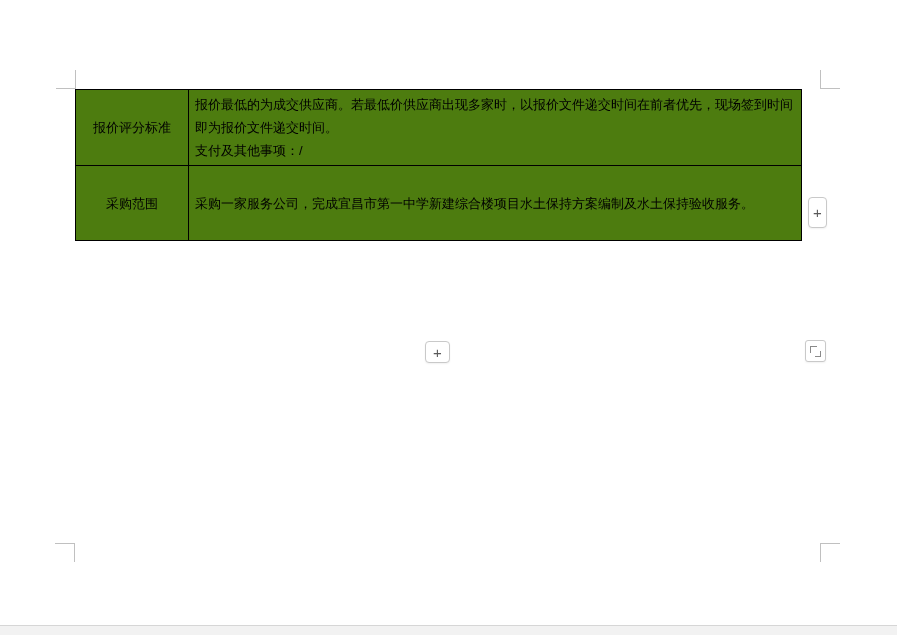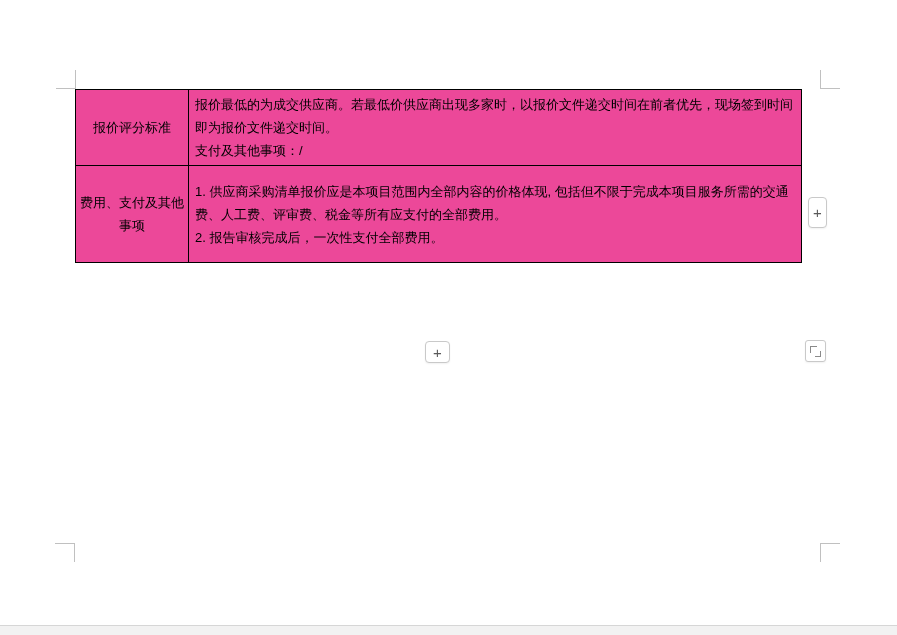--- a/index.html
+++ b/index.html
@@ -29,21 +29,21 @@
     left: 75px; top: 89px;
     width: 726px;
     border-collapse: collapse;
     table-layout: fixed;
     font-size: 13px;
     line-height: 23px;
   }
   table.doc-table td {
     border: 1px solid #000000;
     vertical-align: middle;
-    background: #ec4899;
+    background: #4d7c0f;
   }
   td.label-cell {
     width: 113px;
     text-align: center;
     font-weight: normal;
     padding: 2px 4px;
   }
   td.content-cell {
     width: 613px;
     text-align: left;
@@ -106,27 +106,26 @@
     <tbody>
         <tr class="row-1">
       <td class="label-cell">
         <span class="para">报价评分标准</span>
       </td>
       <td class="content-cell">
         <span class="para">报价最低的为成交供应商。若最低价供应商出现多家时，以报价文件递交时间在前者优先，现场签到时间即为报价文件递交时间。</span>
         <span class="para">支付及其他事项：/</span>
       </td>
     </tr>
-    <tr class="row-3">
+    <tr class="row-2">
       <td class="label-cell">
-        <span class="para">费用、支付及其他事项</span>
+        <span class="para">采购范围</span>
       </td>
       <td class="content-cell">
-        <span class="para">1. 供应商采购清单报价应是本项目范围内全部内容的价格体现, 包括但不限于完成本项目服务所需的交通费、人工费、评审费、税金等所有应支付的全部费用。</span>
-        <span class="para">2. 报告审核完成后，一次性支付全部费用。</span>
+        <span class="para">采购一家服务公司，完成宜昌市第一中学新建综合楼项目水土保持方案编制及水土保持验收服务。</span>
       </td>
     </tr>
   </tbody>
     </table>
 
   <div class="ctl-btn add-col-btn">
     <span>+</span>
   </div>
 
   <div class="ctl-btn add-row-btn">

